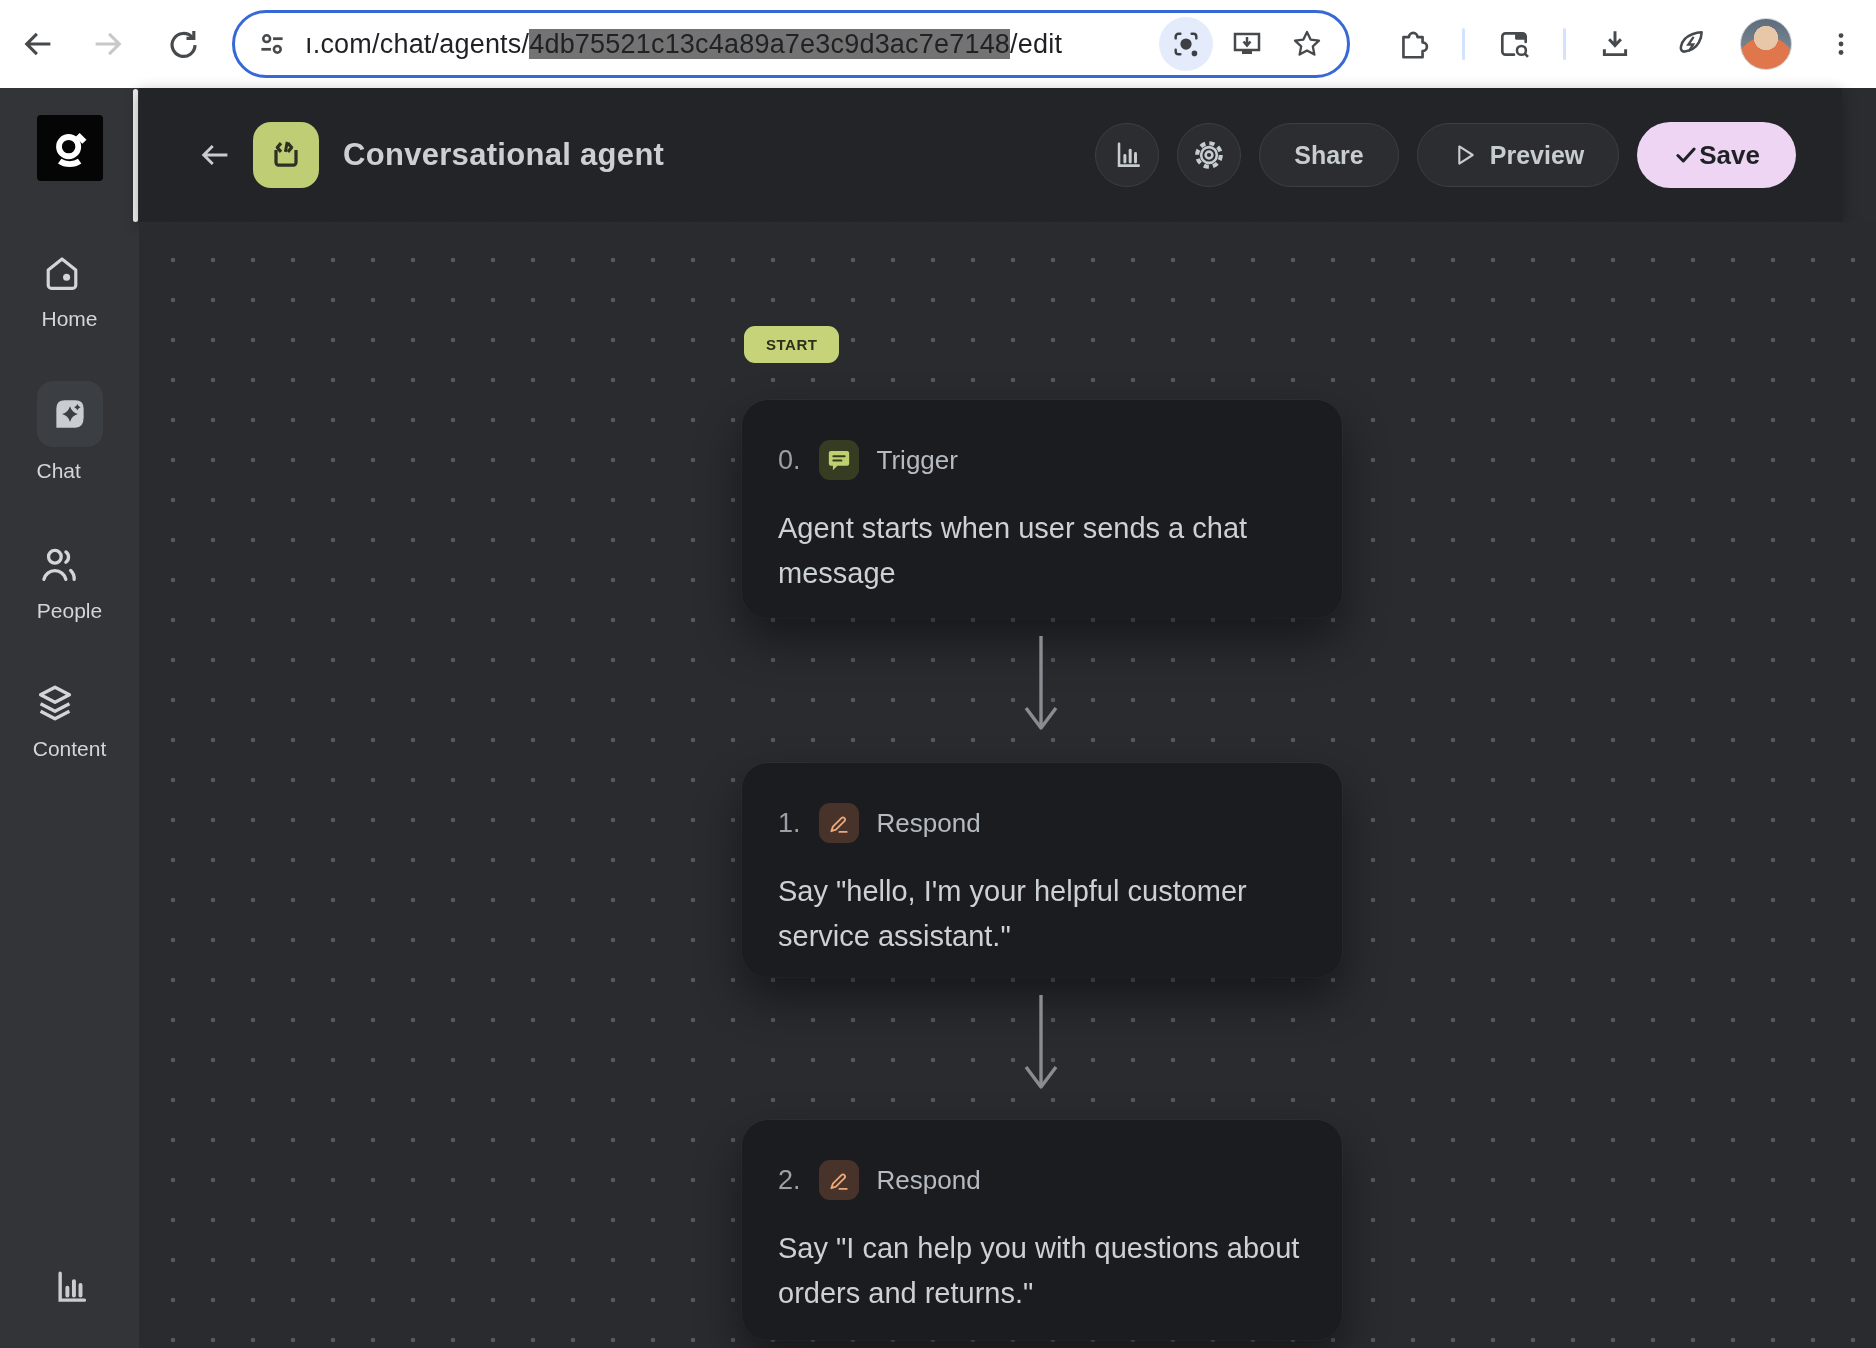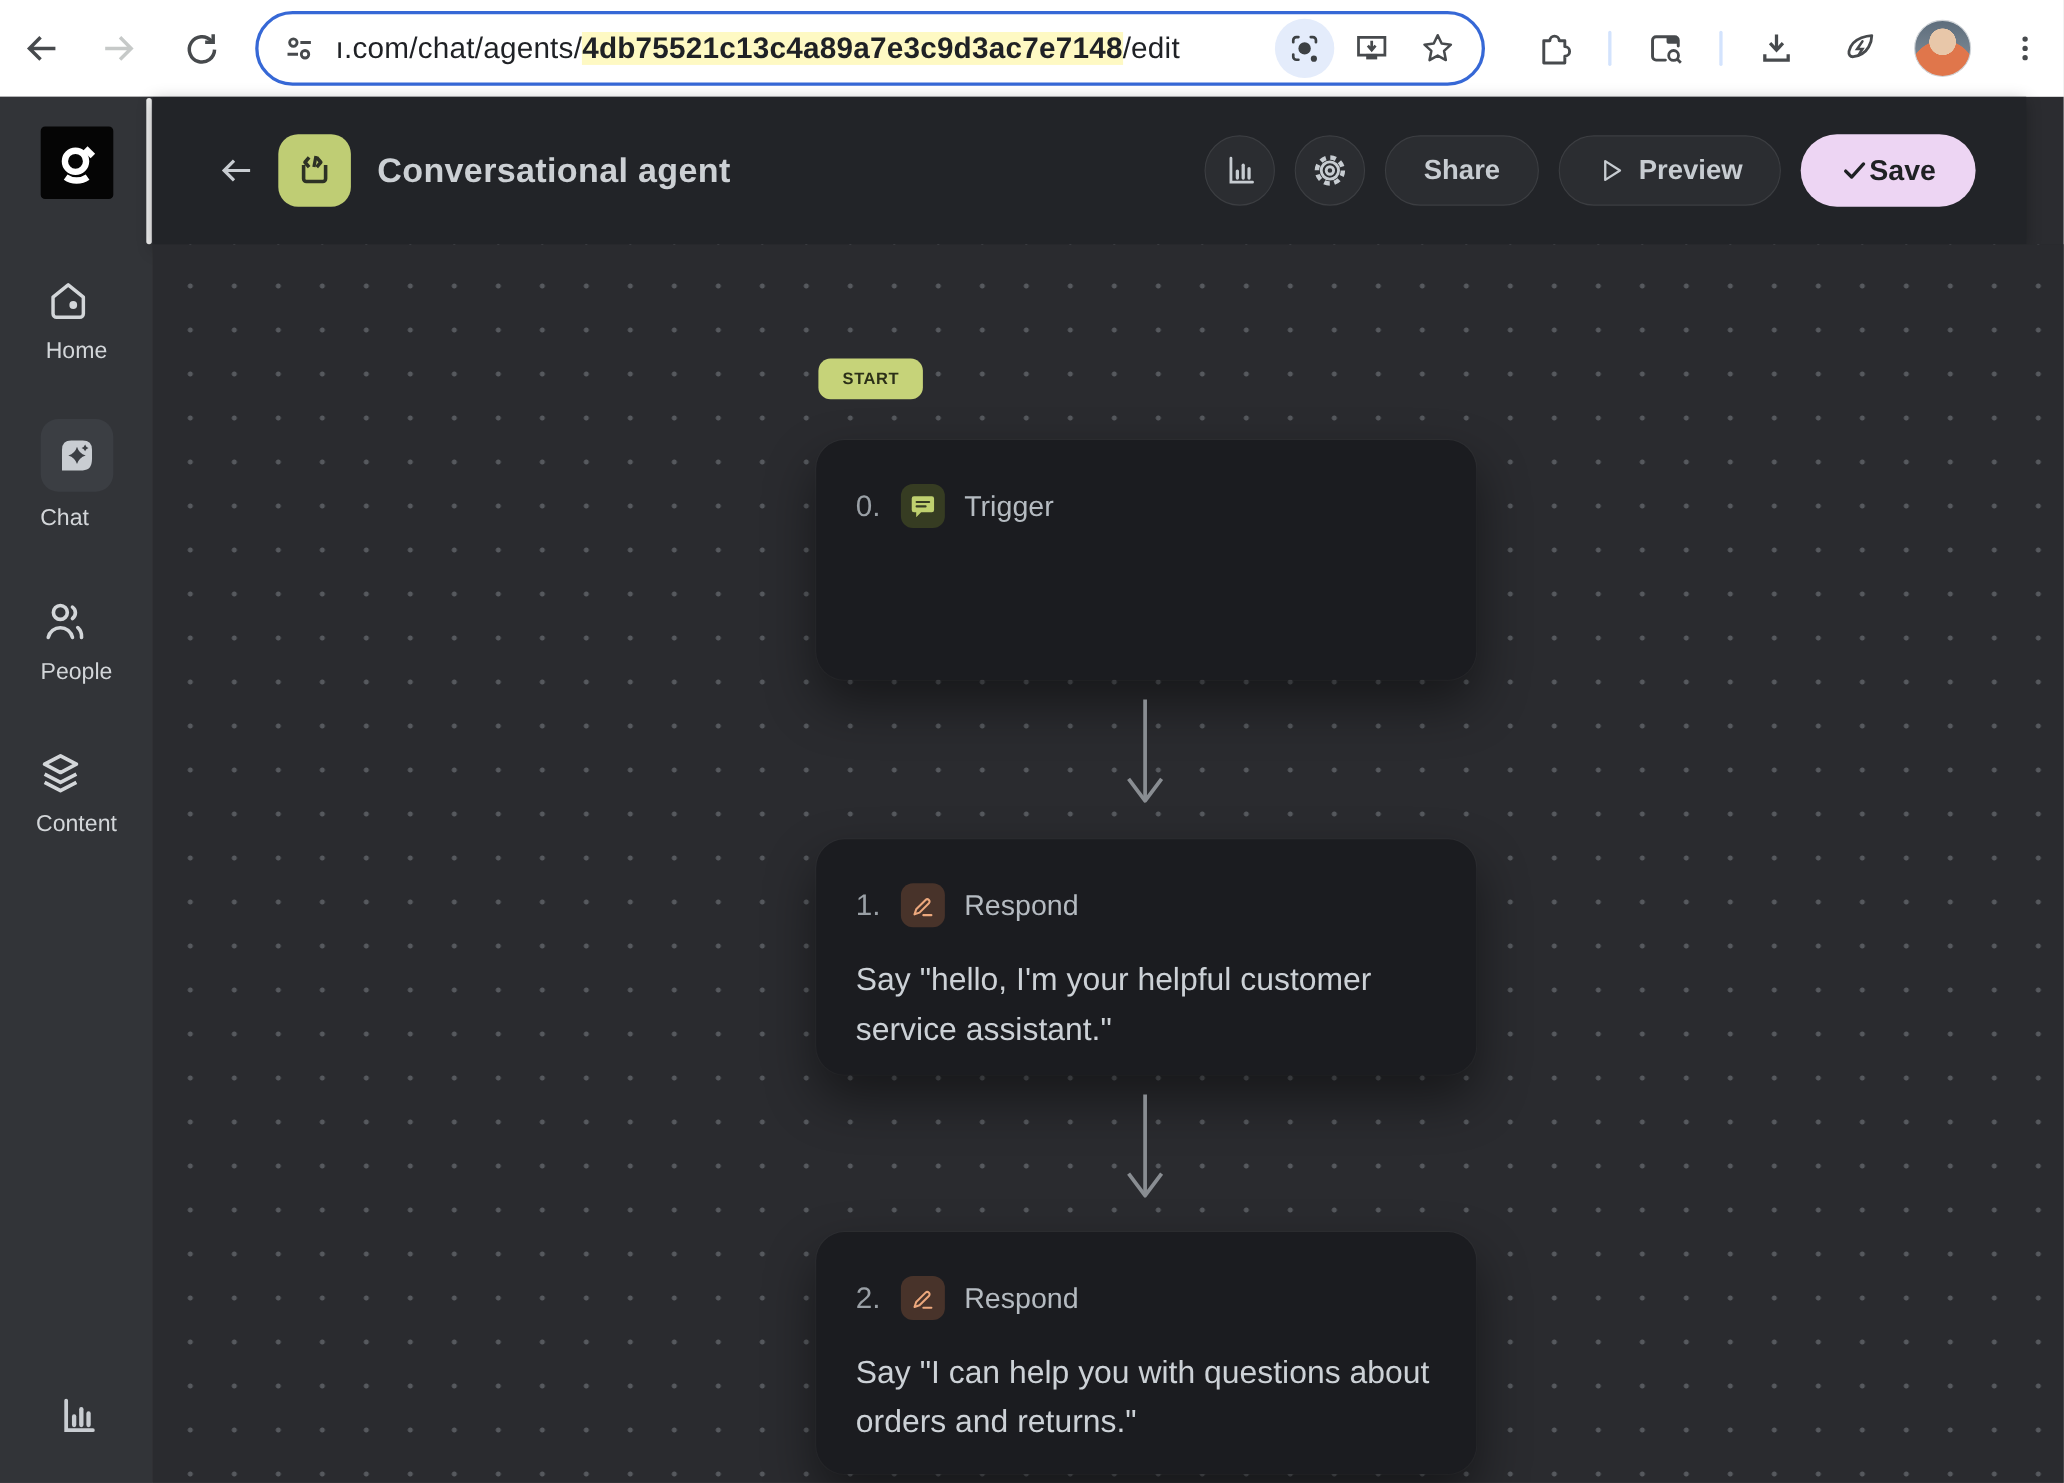--- a/index.html
+++ b/index.html
@@ -11,21 +11,21 @@
             display:flex; align-items:center; }
   .nav-btn { width:56px; height:56px; display:flex; align-items:center; justify-content:center; flex:0 0 auto; }
   .chrome .back { margin-left:10px; }
   .chrome .fwd  { margin-left:14px; }
   .chrome .reload { margin-left:18px; }
 
   .omnibox { margin-left:22px; width:1118px; height:68px; border:3.5px solid #3668d6; border-radius:36px;
              background:#fff; display:flex; align-items:center; padding:0 14px 0 20px; }
   .omni-tune { width:34px; height:34px; flex:0 0 auto; margin-right:16px; }
   .url { font-size:27px; color:#1f2125; white-space:nowrap; overflow:hidden; flex:1 1 auto; letter-spacing:.2px; }
-  .url .sel { background:#fef9c3;font-weight:bold; }
+  .url .sel { background:#737373; }
   .lens-wrap { width:54px; height:54px; border-radius:50%; background:#e4ecfb; display:flex;
                align-items:center; justify-content:center; flex:0 0 auto; margin-left:8px; }
   .omni-ico { width:52px; height:52px; display:flex; align-items:center; justify-content:center; flex:0 0 auto; margin-left:8px; }
 
   .tb-ico { width:54px; height:54px; display:flex; align-items:center; justify-content:center; flex:0 0 auto; }
   .tb-div { width:3px; height:32px; background:#d3e3fd; border-radius:2px; flex:0 0 auto; }
   .avatar { width:52px; height:52px; border-radius:50%; flex:0 0 auto;
             background:
               radial-gradient(circle at 50% 38%, #e8c7a9 0 30%, transparent 31%),
               radial-gradient(circle at 50% 95%, #e0764b 0 55%, transparent 56%),
@@ -293,20 +293,21 @@
       <div class="node-head">
         <span class="node-idx">0.</span>
         <span class="node-ico ico-trigger">
           <svg width="26" height="26" viewBox="0 0 32 32">
             <path d="M6 5 h20 a2.5 2.5 0 0 1 2.5 2.5 v13 a2.5 2.5 0 0 1 -2.5 2.5 H14 l-5.5 5.5 V23 H6 a2.5 2.5 0 0 1 -2.5 -2.5 v-13 A2.5 2.5 0 0 1 6 5 z" fill="#bfd06f"></path>
             <path d="M9 11.5 h14 M9 16.5 h10" stroke="#363c22" stroke-width="2.4" stroke-linecap="round"></path>
           </svg>
         </span>
         <span class="node-type">Trigger</span>
       </div>
+      <div class="node-body">Agent starts when user sends a chat message</div>
     </div>
 
     <svg class="flow-arrow a0" viewBox="0 0 36 102">
       <path d="M18 2 V92" stroke="#898d92" stroke-width="3.4" fill="none"></path>
       <path d="M3 74 L18 94 33 74" stroke="#898d92" stroke-width="3.4" fill="none" stroke-linejoin="round"></path>
     </svg>
 
     <div class="node n1">
       <div class="node-head">
         <span class="node-idx">1.</span>

